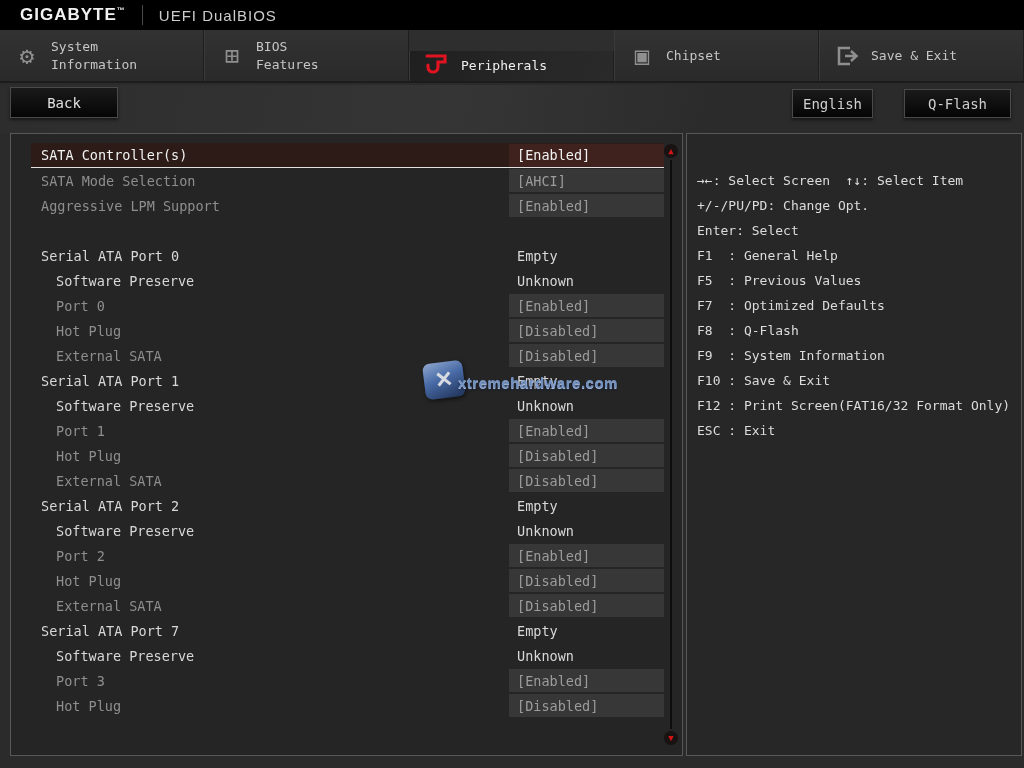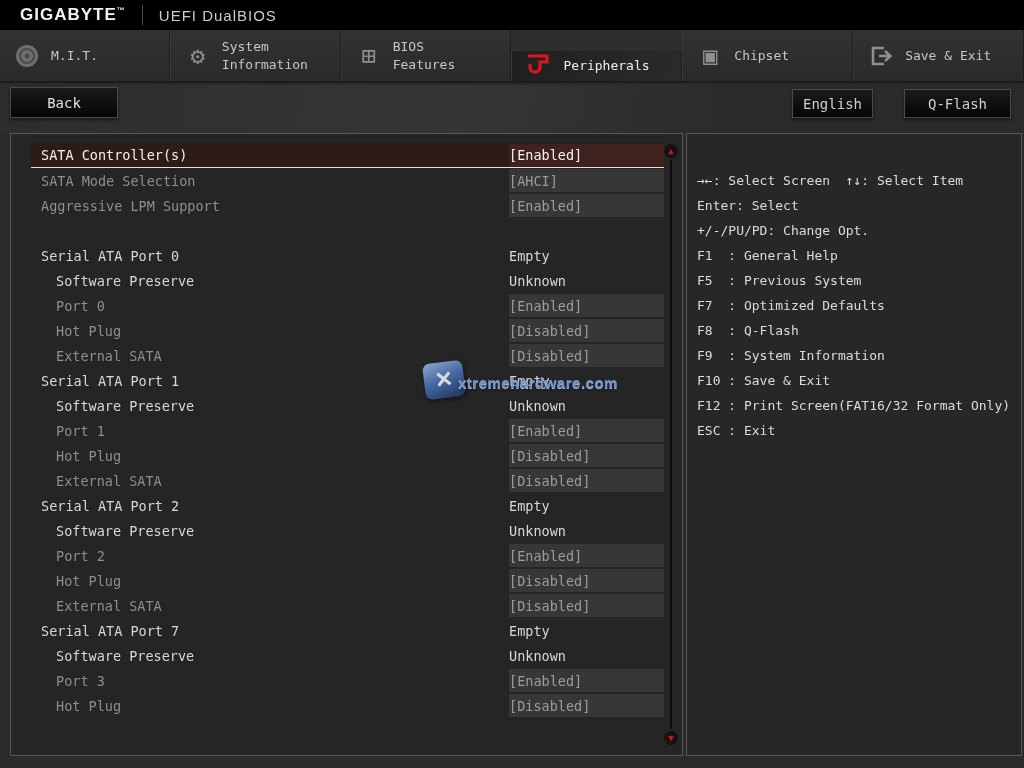--- a/index.html
+++ b/index.html
@@ -43,21 +43,21 @@
   
   .main-panel { position:absolute; left:10px; top:133px; width:673px; height:623px;
                 background:#252525; border:1px solid #585858; }
   .rows { position:absolute; left:0; top:9px; width:100%; }
   .row { display:flex; align-items:center; height:25px; margin:0 18px 0 20px; cursor:pointer; }
   .row-spacer { height:25px; }
   .row-label { flex:1 1 auto; font-size:13.5px; color:#8e8e8e; padding-left:10px; }
   .row.indent .row-label { padding-left:25px; }
   .row.bright .row-label { color:#d8d8d8; }
   .row-value { flex:0 0 155px; font-size:13.5px; color:#d8d8d8; height:23px;
-               display:flex; align-items:center; padding-left:0; }
+               display:flex; align-items:center; padding-left:8px; }
   .row.boxed .row-value { background:#373737; color:#9c9c9c; }
   .row.selected { background:#2c1b17; border-bottom:1px solid #e2e2e2; }
   .row.selected .row-label { color:#f2f2f2; }
   .row.selected.boxed .row-value { background:#3f221d; color:#f2f2f2; }
 
   
   .scrollbar { position:absolute; right:4px; top:10px; bottom:10px; width:14px; }
   .sb-track { position:absolute; left:6px; top:16px; bottom:16px; width:2px; background:#0d0d0d; }
   .sb-arrow { position:absolute; left:0; width:14px; height:14px; border-radius:50%;
               background:#181212; color:#d21414; font-size:9px; line-height:14px;
@@ -92,30 +92,20 @@
 
 <div id="screen">
 
   <div class="topbar">
     <div class="brand"><span>GIGABYTE</span><sup>™</sup></div>
     <div class="topbar-divider"></div>
     <div class="fw-title">UEFI DualBIOS</div>
   </div>
 
   <div class="tabbar" id="tabbar">
-  <div class="tab">
-    <span class="tab-icon">
-          <svg width="26" height="26" viewBox="0 0 26 26">
-            <circle cx="13" cy="13" r="11" fill="#6f6f6f"></circle>
-            <circle cx="13" cy="13" r="7" fill="none" stroke="#4a4a4a" stroke-width="2"></circle>
-            <circle cx="13" cy="13" r="2.5" fill="#4a4a4a"></circle>
-          </svg>
-        </span>
-    <span class="tab-label">M.I.T.</span>
-  </div>
 
   <div class="tab">
     <span class="tab-icon">⚙</span>
     <span class="tab-label">System
 Information</span>
   </div>
 
   <div class="tab">
     <span class="tab-icon">⊞</span>
     <span class="tab-label">BIOS
@@ -269,24 +259,24 @@
     <div class="scrollbar">
       <div class="sb-arrow sb-up">▲</div>
       <div class="sb-track"></div>
       <div class="sb-arrow sb-down">▼</div>
     </div>
   </div>
 
   <div class="help-panel">
     <div class="shortcuts" id="shortcuts">
         <div class="shortcut-line">→←: Select Screen  ↑↓: Select Item</div>
+        <div class="shortcut-line">+/-/PU/PD: Change Opt.</div>
         <div class="shortcut-line">Enter: Select</div>
-        <div class="shortcut-line">+/-/PU/PD: Change Opt.</div>
         <div class="shortcut-line">F1  : General Help</div>
-        <div class="shortcut-line">F5  : Previous System</div>
+        <div class="shortcut-line">F5  : Previous Values</div>
         <div class="shortcut-line">F7  : Optimized Defaults</div>
         <div class="shortcut-line">F8  : Q-Flash</div>
         <div class="shortcut-line">F9  : System Information</div>
         <div class="shortcut-line">F10 : Save &amp; Exit</div>
         <div class="shortcut-line">F12 : Print Screen(FAT16/32 Format Only)</div>
         <div class="shortcut-line">ESC : Exit</div>
       </div>
   </div>
 
   <div class="watermark">

